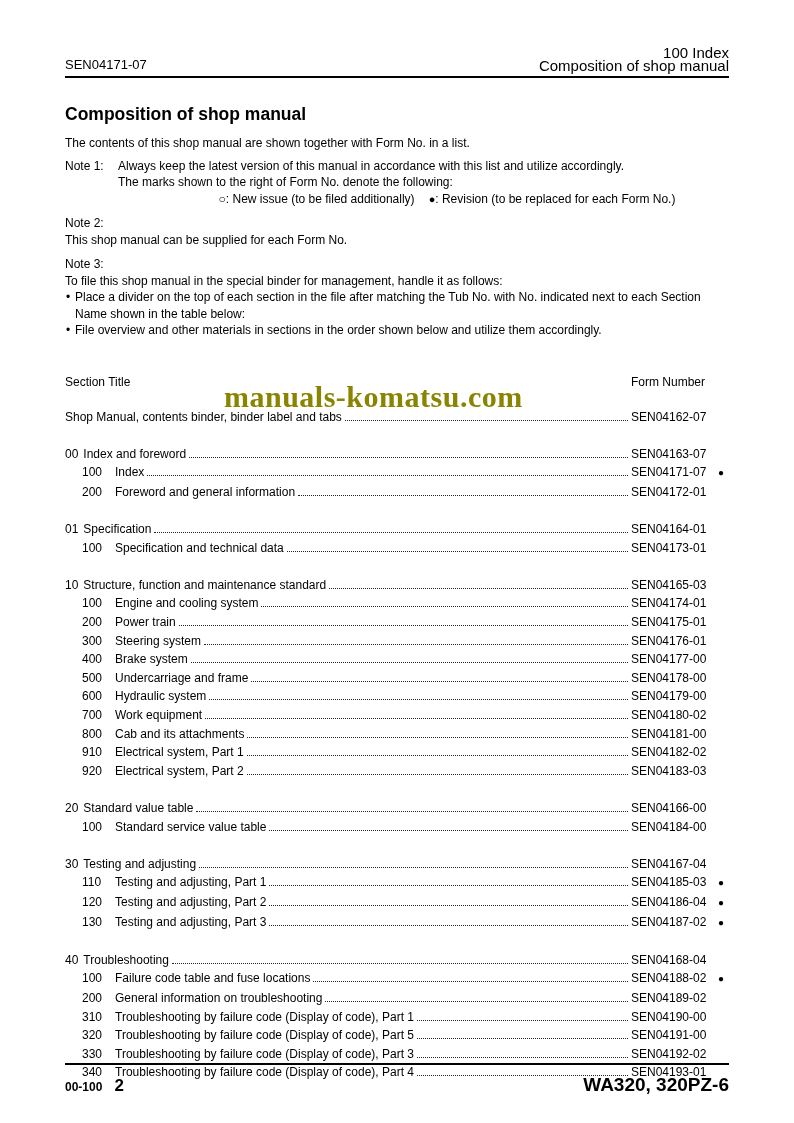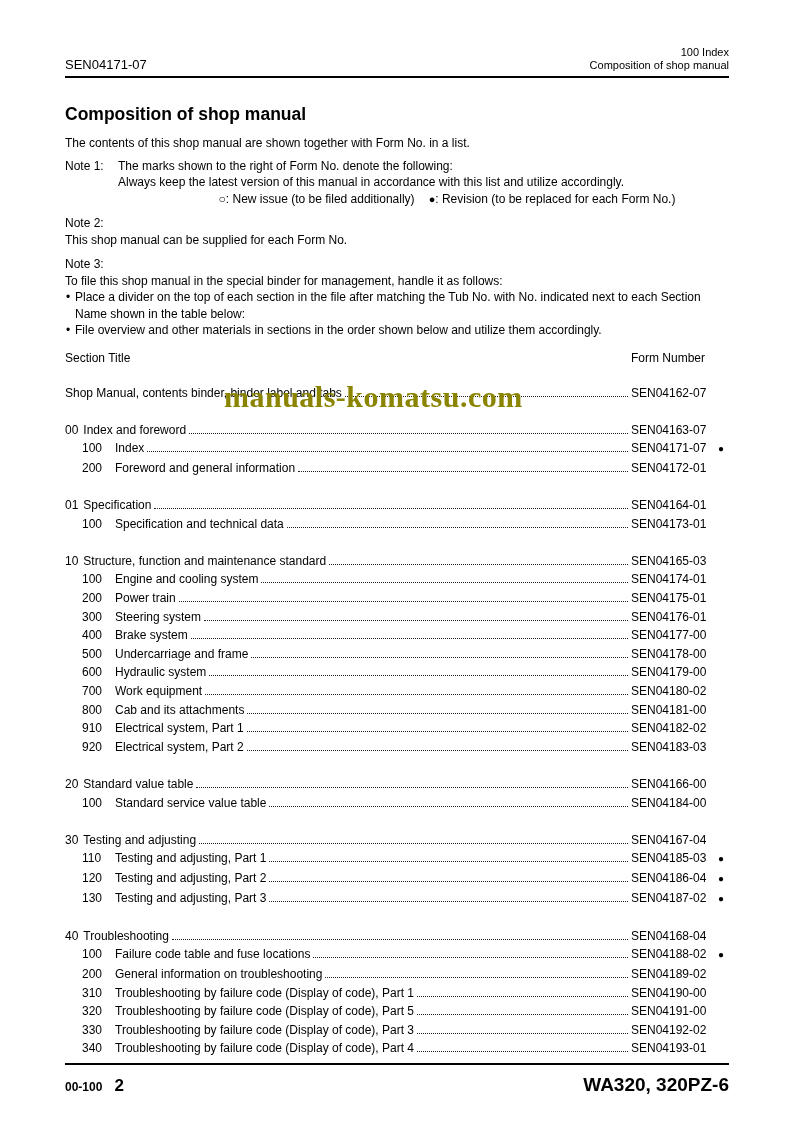--- a/index.html
+++ b/index.html
@@ -11,42 +11,42 @@
     margin: 0 auto;
     background: #fff;
     color: #000;
     font-family: "Liberation Sans", "DejaVu Sans", sans-serif;
     padding: 46px 65px 0 65px;
     overflow: hidden;
   }
   
   .hdr { display: flex; justify-content: space-between; align-items: flex-end; }
   .hdr-left { font-size: 13px; line-height: 15px; }
-  .hdr-right { text-align: right; font-size: 11px; line-height: 13px; }
+  .hdr-right { text-align: right; font-size: 15px; line-height: 13px; }
   .hdr-rule { border: 0; border-top: 2.5px solid #000; margin: 4px 0 0 0; }
 
   
   .page-title { font-size: 17.5px; font-weight: bold; margin: 26px 0 10px 0; }
   .intro { font-size: 12px; line-height: 16.5px; margin: 0; }
 
   
   .note { display: flex; font-size: 12px; line-height: 16.5px; margin-top: 6px; }
   .note-2, .note-3 { margin-top: 8px; flex-direction: column; }
   .note-label { flex: none; width: 53px; }
   .note-body { flex: 1; }
   .marks-line { padding-left: 47px; text-align: center; }
   .circle-icon { font-weight: bold; }
   .dot-icon { font-size: 11px; }
   .marks-sep { display: inline-block; width: 14px; }
   .bullet { display: flex; }
   .bullet-dot { flex: none; width: 10px; padding-left: 1px; }
   .bullet-txt { flex: 1; }
 
   
-  .list-head { display: flex; font-size: 12px; margin-top: 12px; align-items: baseline; }
+  .list-head { display: flex; font-size: 12px; margin-top: 36px; align-items: baseline; }
   .list-head .spacer { flex: 1; }
   .col-form { flex: none; width: 84px; text-align: left; }
   .col-mark { flex: none; width: 14px; }
   .section-list { margin-top: 19px; font-size: 12px; }
   .row { display: flex; align-items: baseline; line-height: 18.6px; white-space: nowrap; }
   .row.gap { margin-top: 18.6px; }
   .row .num { flex: none; }
   .row.lvl0 .num { margin-right: 5px; }
   .row.lvl0 .num:empty { margin-right: 0; }
   .row.lvl1 { padding-left: 17px; }
@@ -99,22 +99,22 @@
   </div>
   <hr class="hdr-rule">
 
   <h1 class="page-title">Composition of shop manual</h1>
 
   <p class="intro">The contents of this shop manual are shown together with Form No. in a list.</p>
 
   <div class="note note-1">
     <div class="note-label">Note 1:</div>
     <div class="note-body">
+      <div>Always keep the latest version of this manual in accordance with this list and utilize accordingly.</div>
       <div>The marks shown to the right of Form No. denote the following:</div>
-      <div>Always keep the latest version of this manual in accordance with this list and utilize accordingly.</div>
       <div class="marks-line">
         <span class="circle-icon">○</span><span>: New issue (to be filed additionally)</span><span class="marks-sep"></span><span class="dot-icon">●</span><span>: Revision (to be replaced for each Form No.)</span>
       </div>
     </div>
   </div>
 
   <div class="note note-2">
     <div class="note-label">Note 2:</div>
     <div class="note-body">This shop manual can be supplied for each Form No.</div>
   </div>

